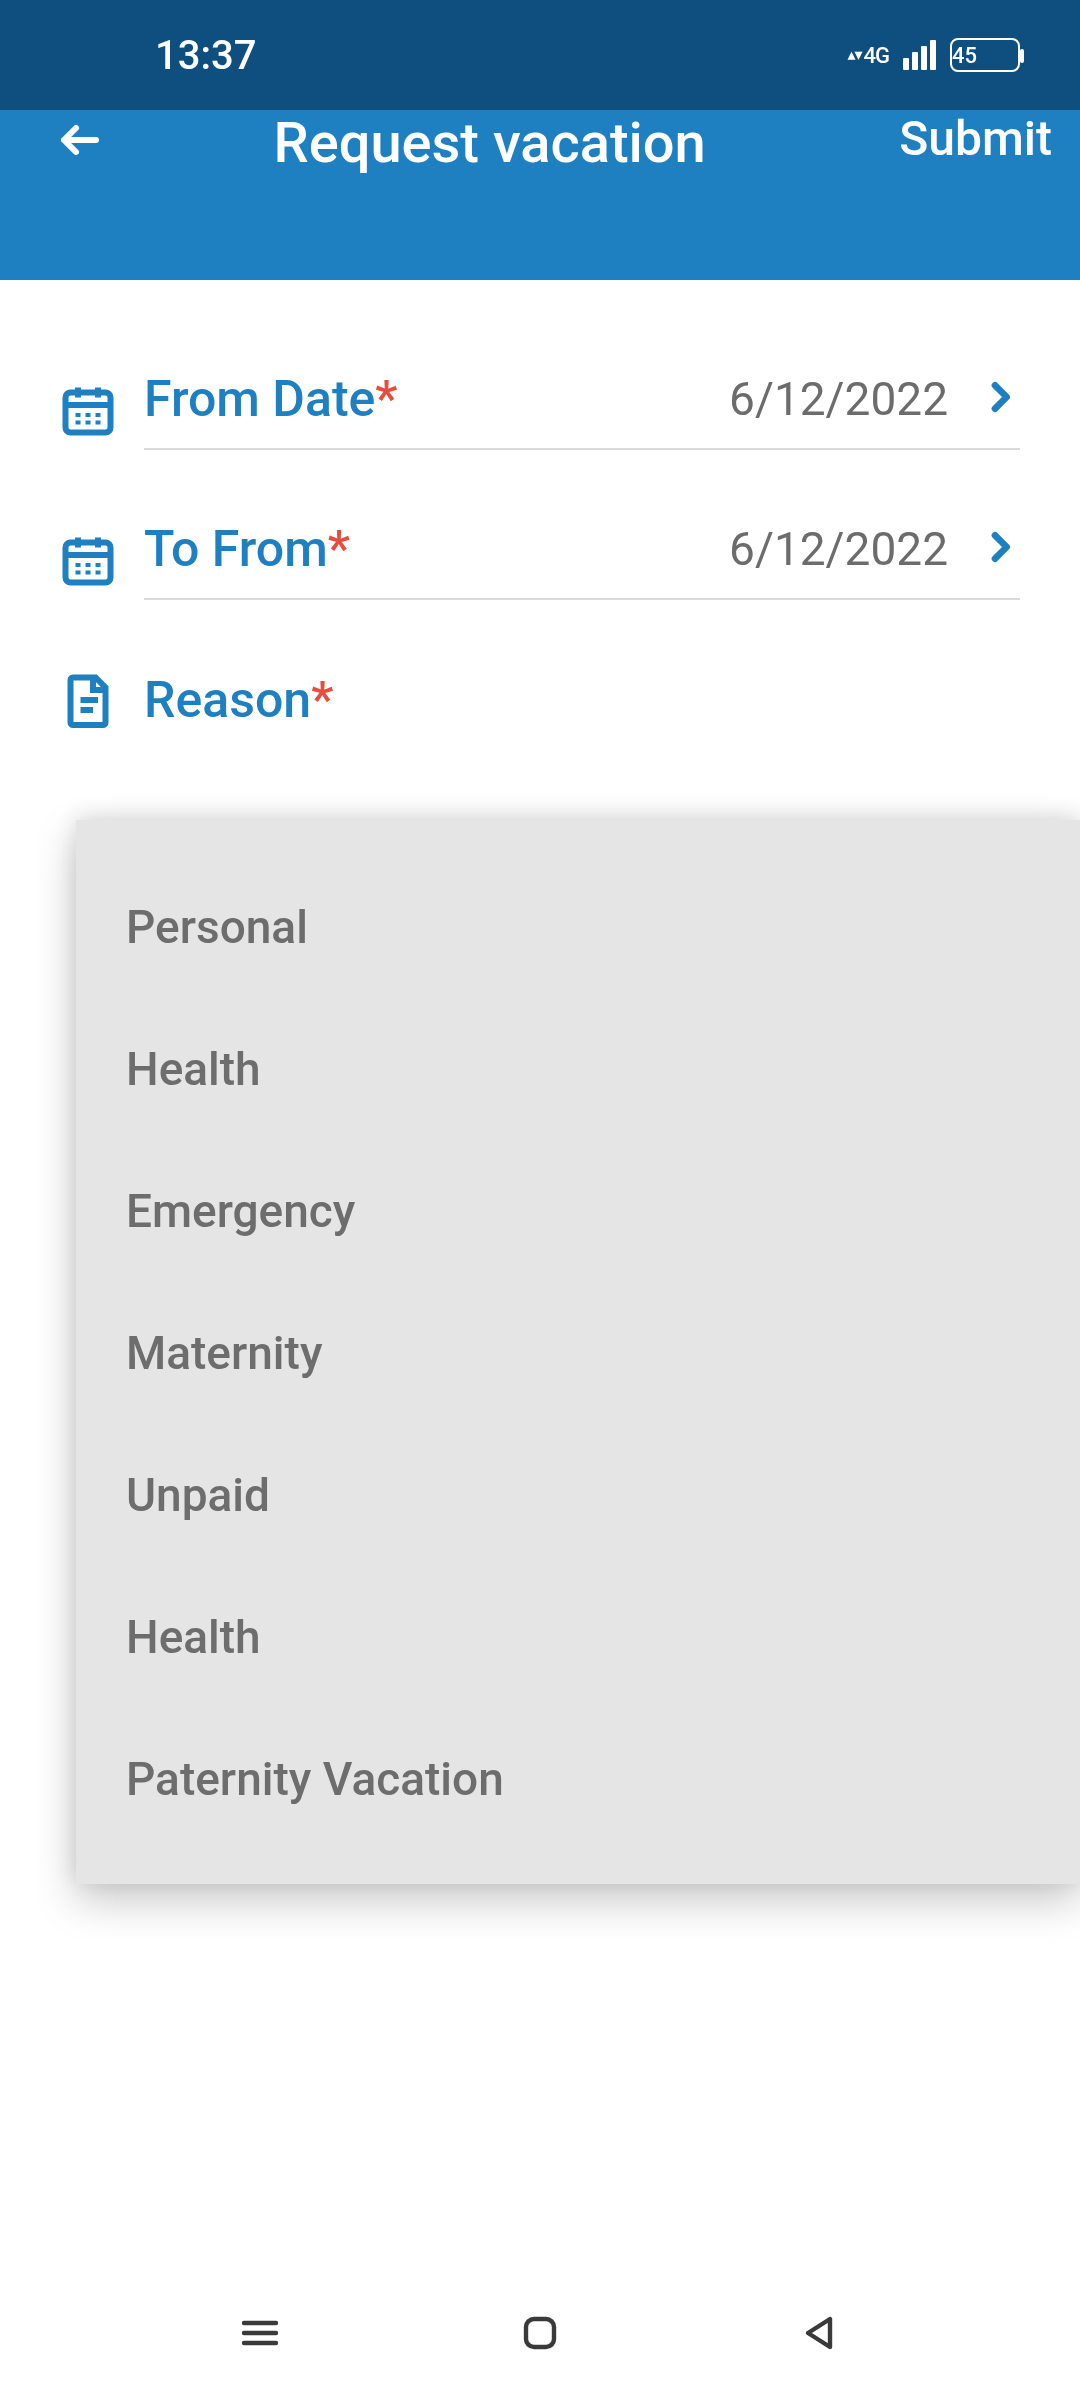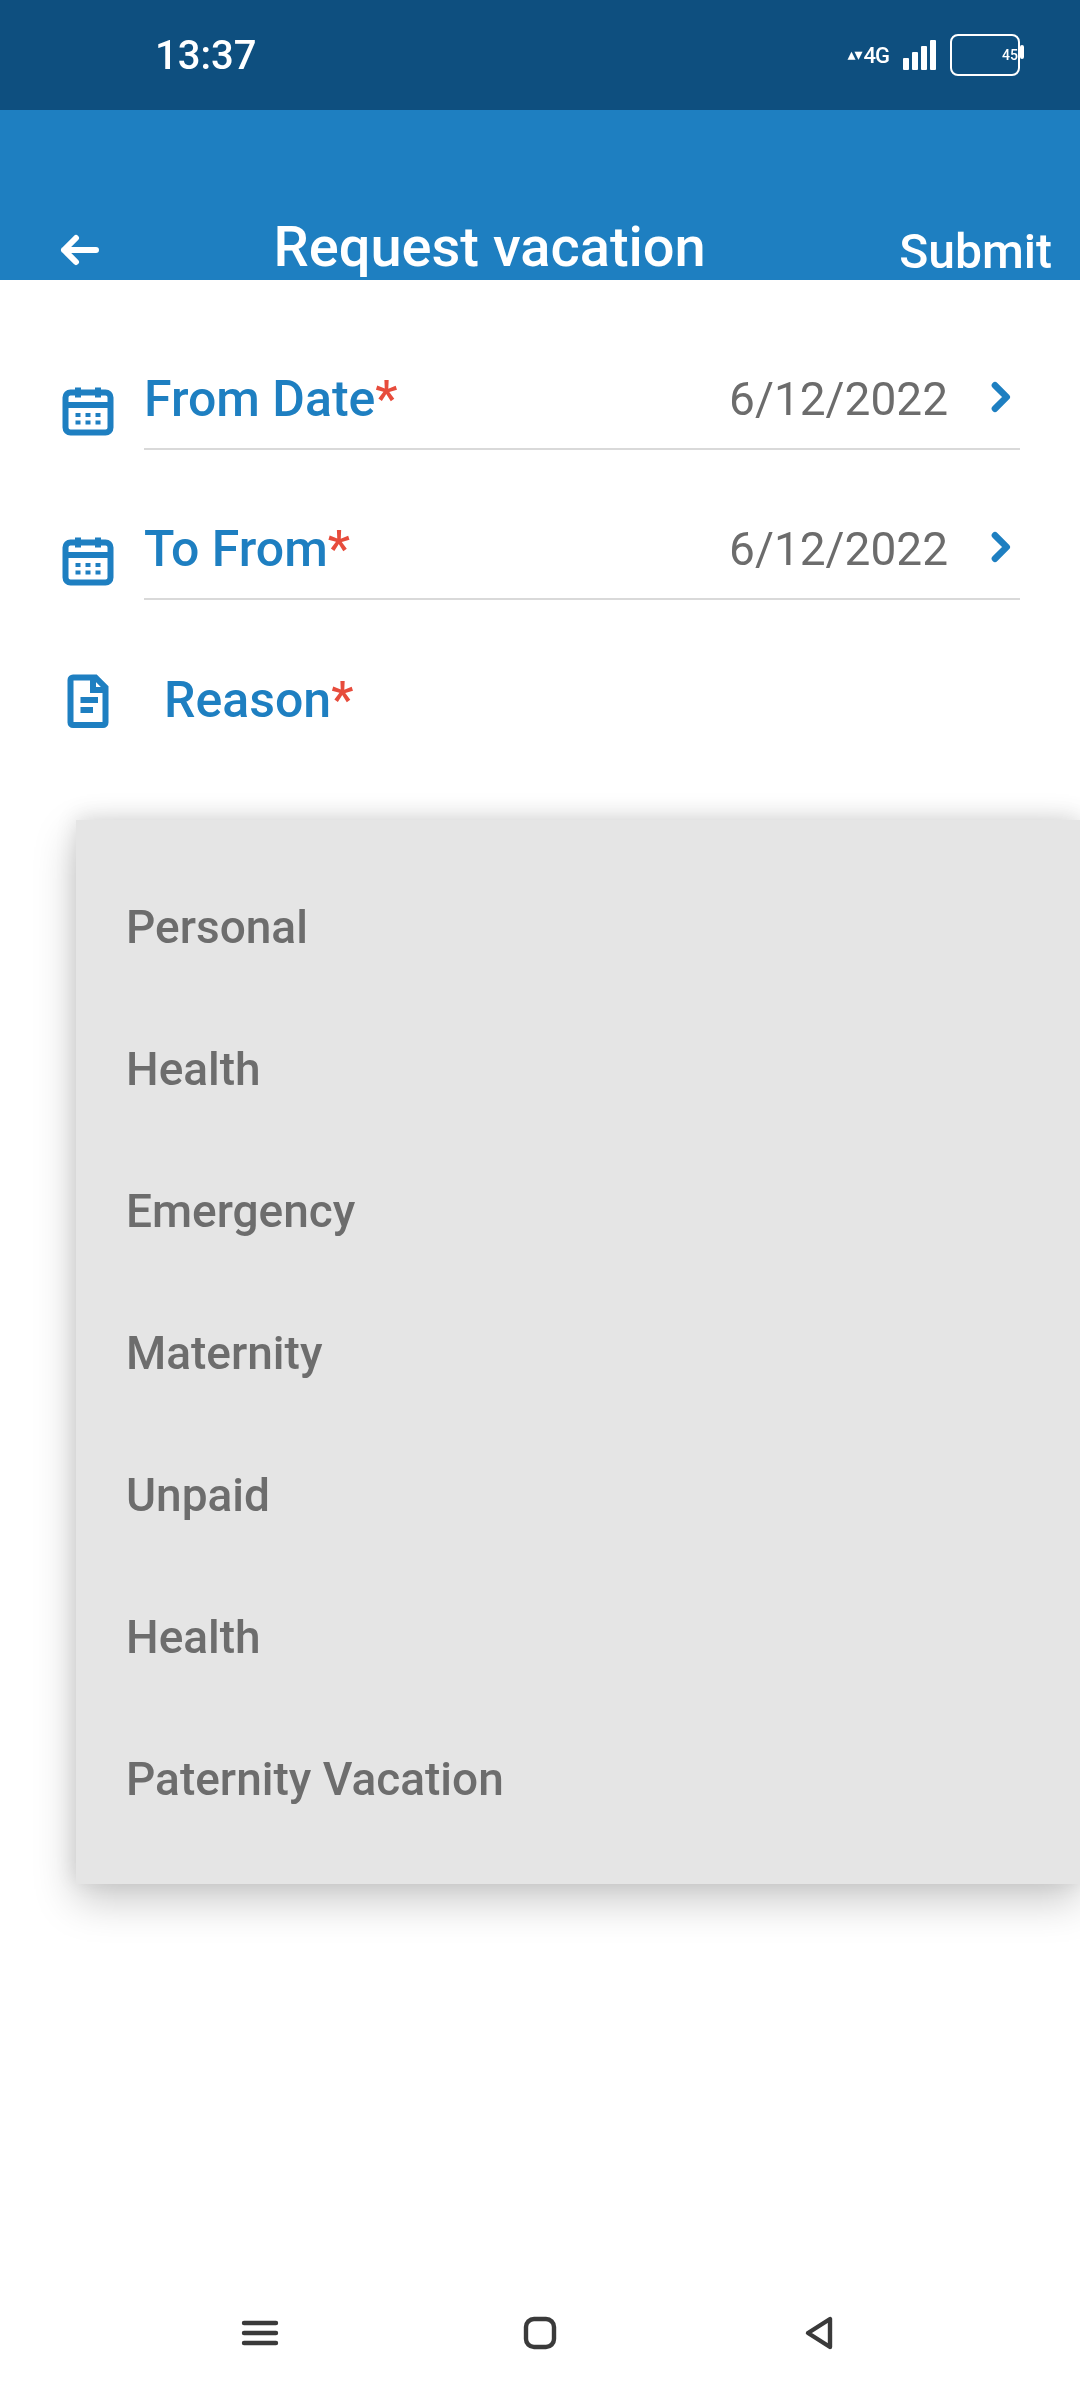--- a/index.html
+++ b/index.html
@@ -5,39 +5,39 @@
     * { margin:0; padding:0; box-sizing:border-box; font-family:-apple-system,BlinkMacSystemFont,'Segoe UI',Roboto,sans-serif; }
     html,body { width:1080px; height:2400px; background:#fff; overflow:hidden; }
     .statusbar { height:110px; background:#0e4f7f; color:#fff; display:flex; align-items:center; justify-content:space-between; padding:0 60px 0 155px; font-size:40px; font-weight:500; }
     .status-right { display:flex; align-items:center; gap:14px; }
     .signal-4g { font-size:22px; letter-spacing:-1px; display:flex; align-items:center; }
     .arrows4g { display:flex; flex-direction:column; line-height:8px; font-size:16px; margin-right:2px;}
     .signal-bars { display:flex; align-items:flex-end; gap:3px; }
     .signal-bars span { width:6px; background:#fff; border-radius:1px; }
     .signal-bars span:nth-child(1){height:12px} .signal-bars span:nth-child(2){height:18px}
     .signal-bars span:nth-child(3){height:24px} .signal-bars span:nth-child(4){height:30px}
-    .battery { border:2.5px solid #fff; border-radius:8px; height:42px; width:70px; display:flex; align-items:center; justify-content:flex-end; font-size:14px; position:relative; font-weight:500;}
+    .battery { border:2.5px solid #fff; border-radius:8px; height:34px; width:70px; display:flex; align-items:center; justify-content:flex-start; font-size:22px; position:relative; font-weight:500;}
     .battery::after { content:""; position:absolute; right:-6px; top:9px; width:4px; height:14px; background:#fff; border-radius:2px; }
-    .appbar { height:170px; background:#1e7fc1; color:#fff; display:flex; align-items:flex-end; padding:0 28px 0 50px; }
+    .appbar { height:170px; background:#1e7fc1; color:#fff; display:flex; align-items:flex-start; padding:0 28px 0 50px; }
     .back-btn { width:60px; height:60px; display:flex; align-items:center; justify-content:center; }
     .back-btn svg { width:48px; height:48px; stroke:#fff; stroke-width:3; fill:none; stroke-linecap:round; stroke-linejoin:round; }
     .title { flex:1; text-align:center; font-size:56px; font-weight:500; margin-left:-30px; }
     .submit { font-size:48px; font-weight:500; }
     .content { padding:90px 60px 0 58px; }
     .field { display:flex; align-items:center; margin-bottom:70px; }
     .field-icon { width:60px; height:60px; flex:0 0 60px; margin-right:26px; }
     .field-icon svg { width:100%; height:100%; stroke:#1e7fc1; stroke-width:2.4; fill:none; }
     .field-body { flex:1; display:flex; align-items:center; justify-content:space-between; border-bottom:2px solid #d9d9d9; padding-bottom:20px; }
     .label { font-size:50px; color:#1e7fc1; font-weight:500; }
     .req { color:#e74c3c; }
     .value-wrap { display:flex; align-items:center; gap:32px;text-align:center; }
     .value { font-size:46px; color:#6c6c6c; }
     .chevron svg { width:40px; height:40px; stroke:#1e7fc1; stroke-width:4; fill:none; stroke-linecap:round; stroke-linejoin:round; }
     .reason-field .field-body { border-bottom:none; padding-bottom:0; }
-    .reason-field { margin-bottom:0;gap:20px; }
+    .reason-field { margin-bottom:0; }
     .dropdown { position:absolute; left:76px; right:0; top:820px; background:#e5e5e5; box-shadow:0 16px 40px rgba(0,0,0,.22), 0 -4px 20px rgba(0,0,0,.10); padding:36px 0 34px; }
     .dropdown-item { padding:44px 50px; font-size:46px; color:#6d6d6d; font-weight:500; }
     .navbar { position:absolute; bottom:0; left:0; right:0; height:130px; display:flex; align-items:center; justify-content:space-around; padding:0 120px; }
     .nav-ic svg { width:48px; height:48px; stroke:#3a3a3a; stroke-width:2.2; fill:none; stroke-linecap:round; stroke-linejoin:round; }
   </style>
 </head>
 <body>
 
 <div class="statusbar">
   <span>13:37</span>

